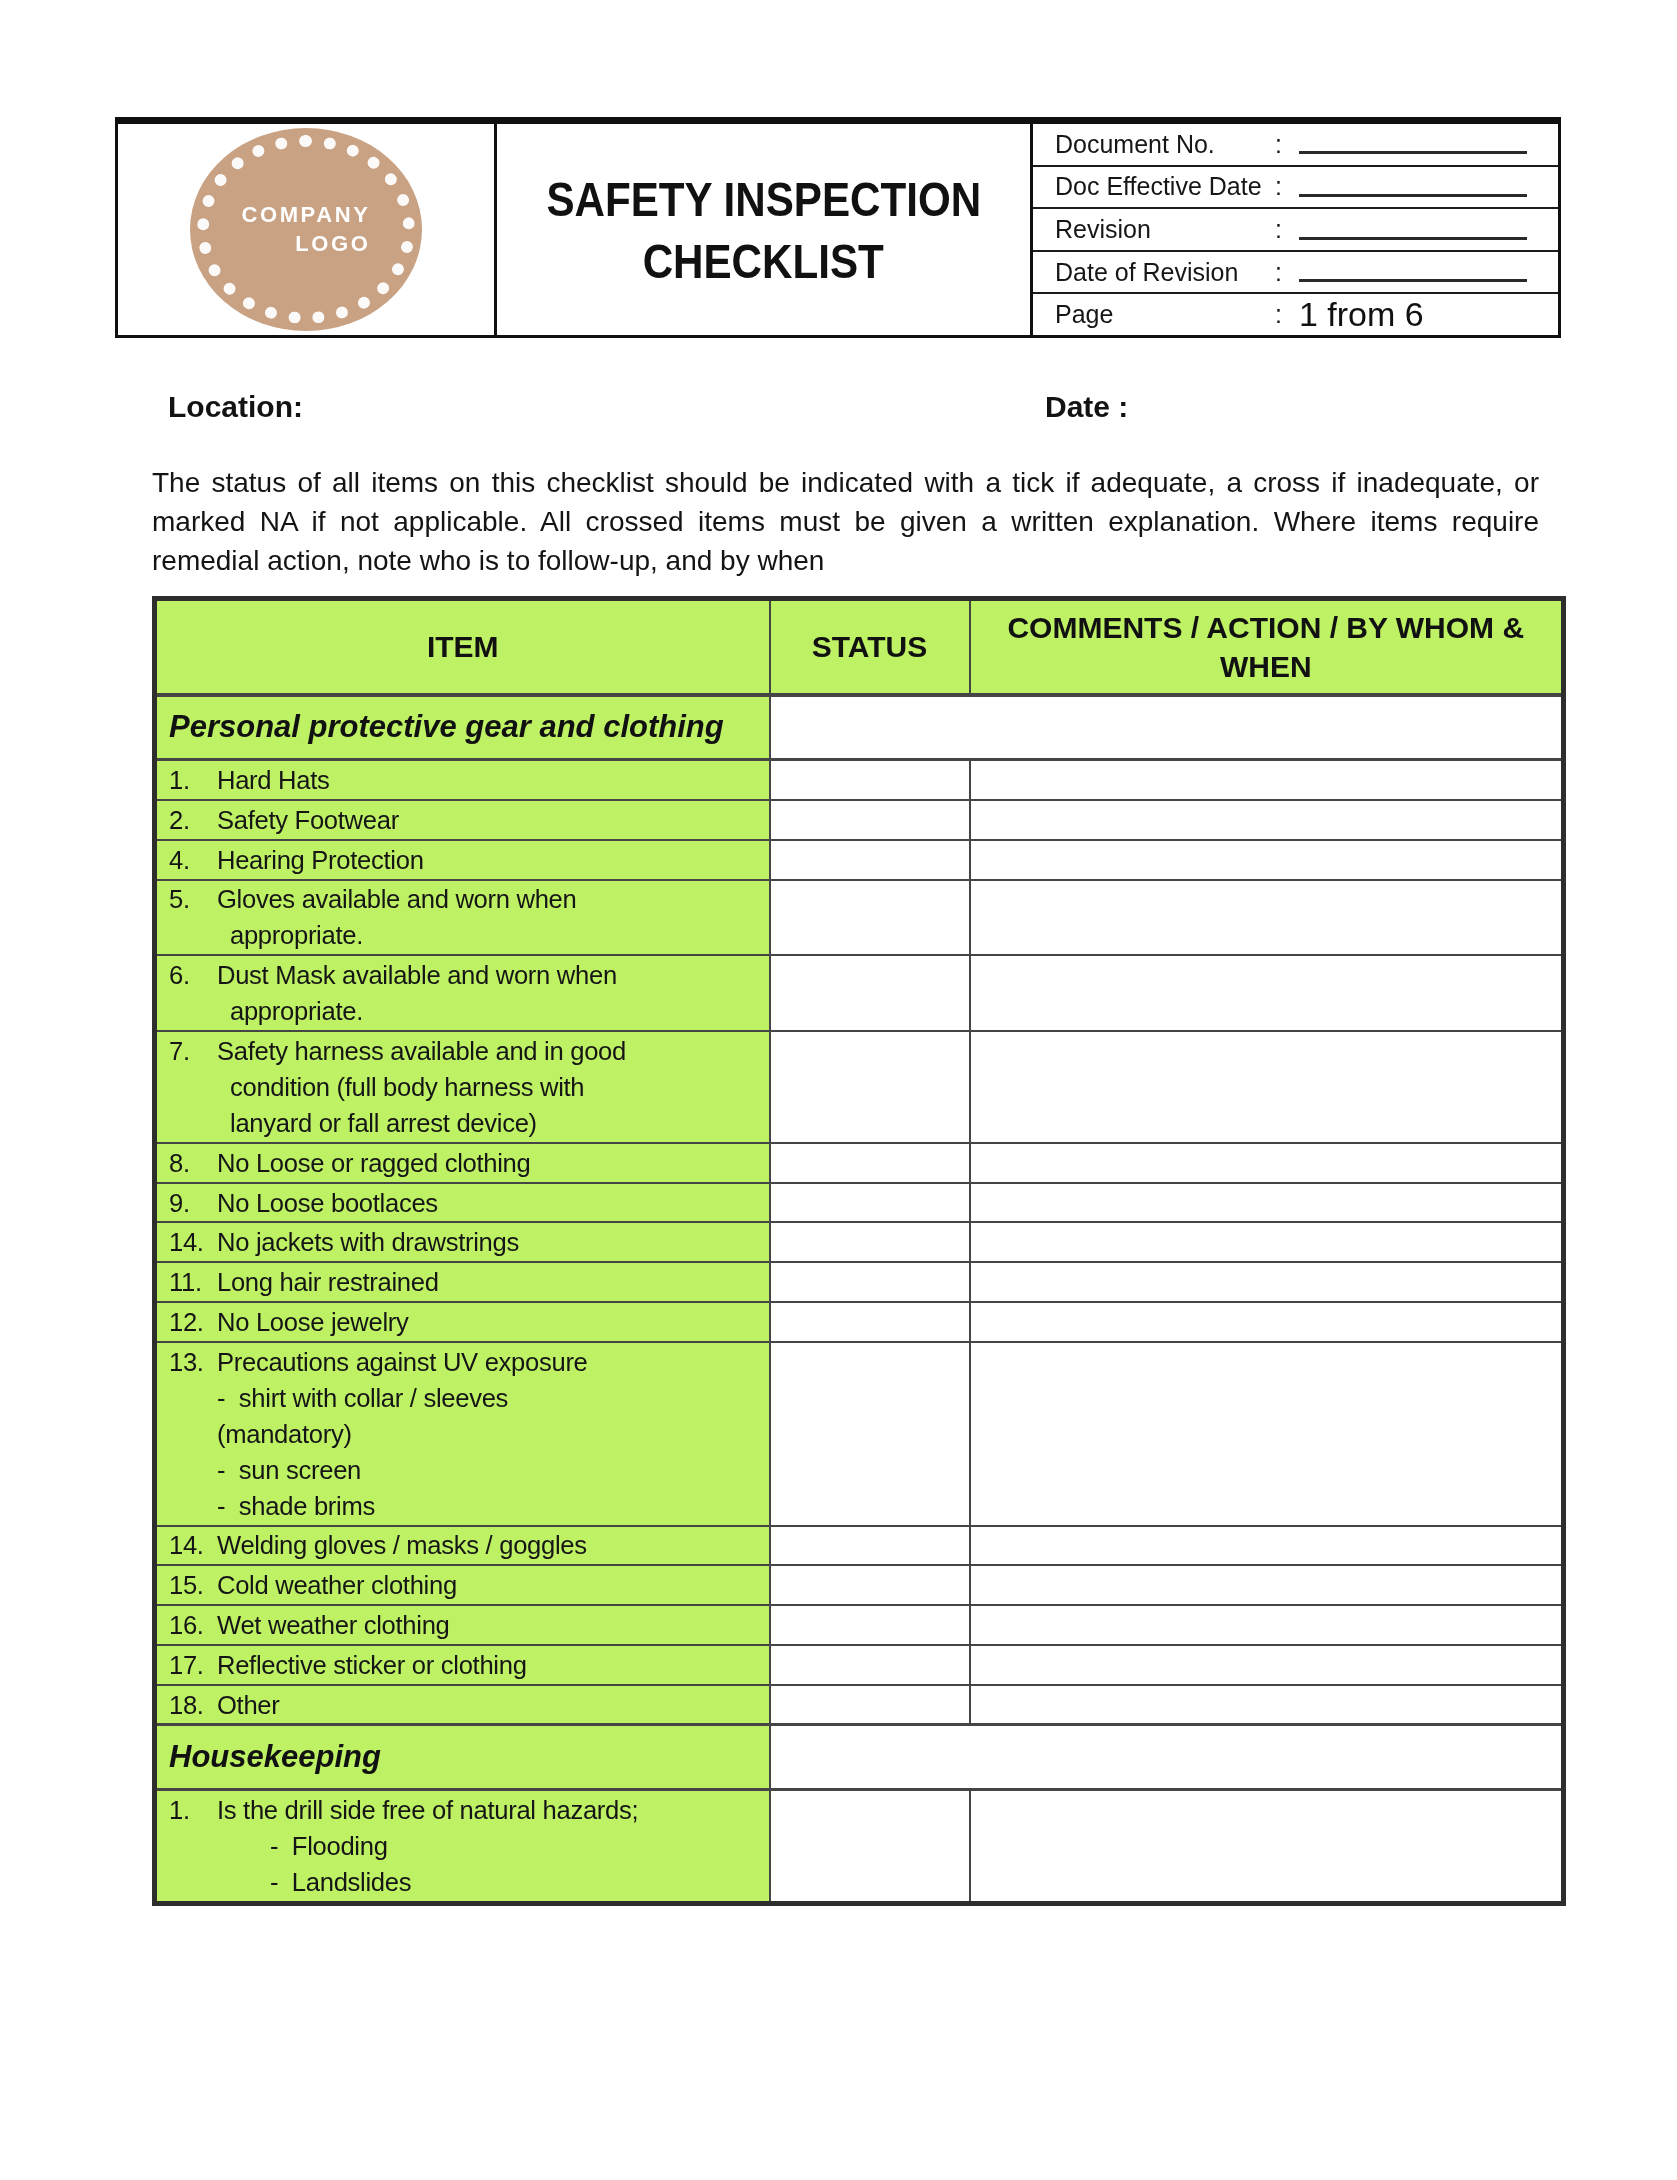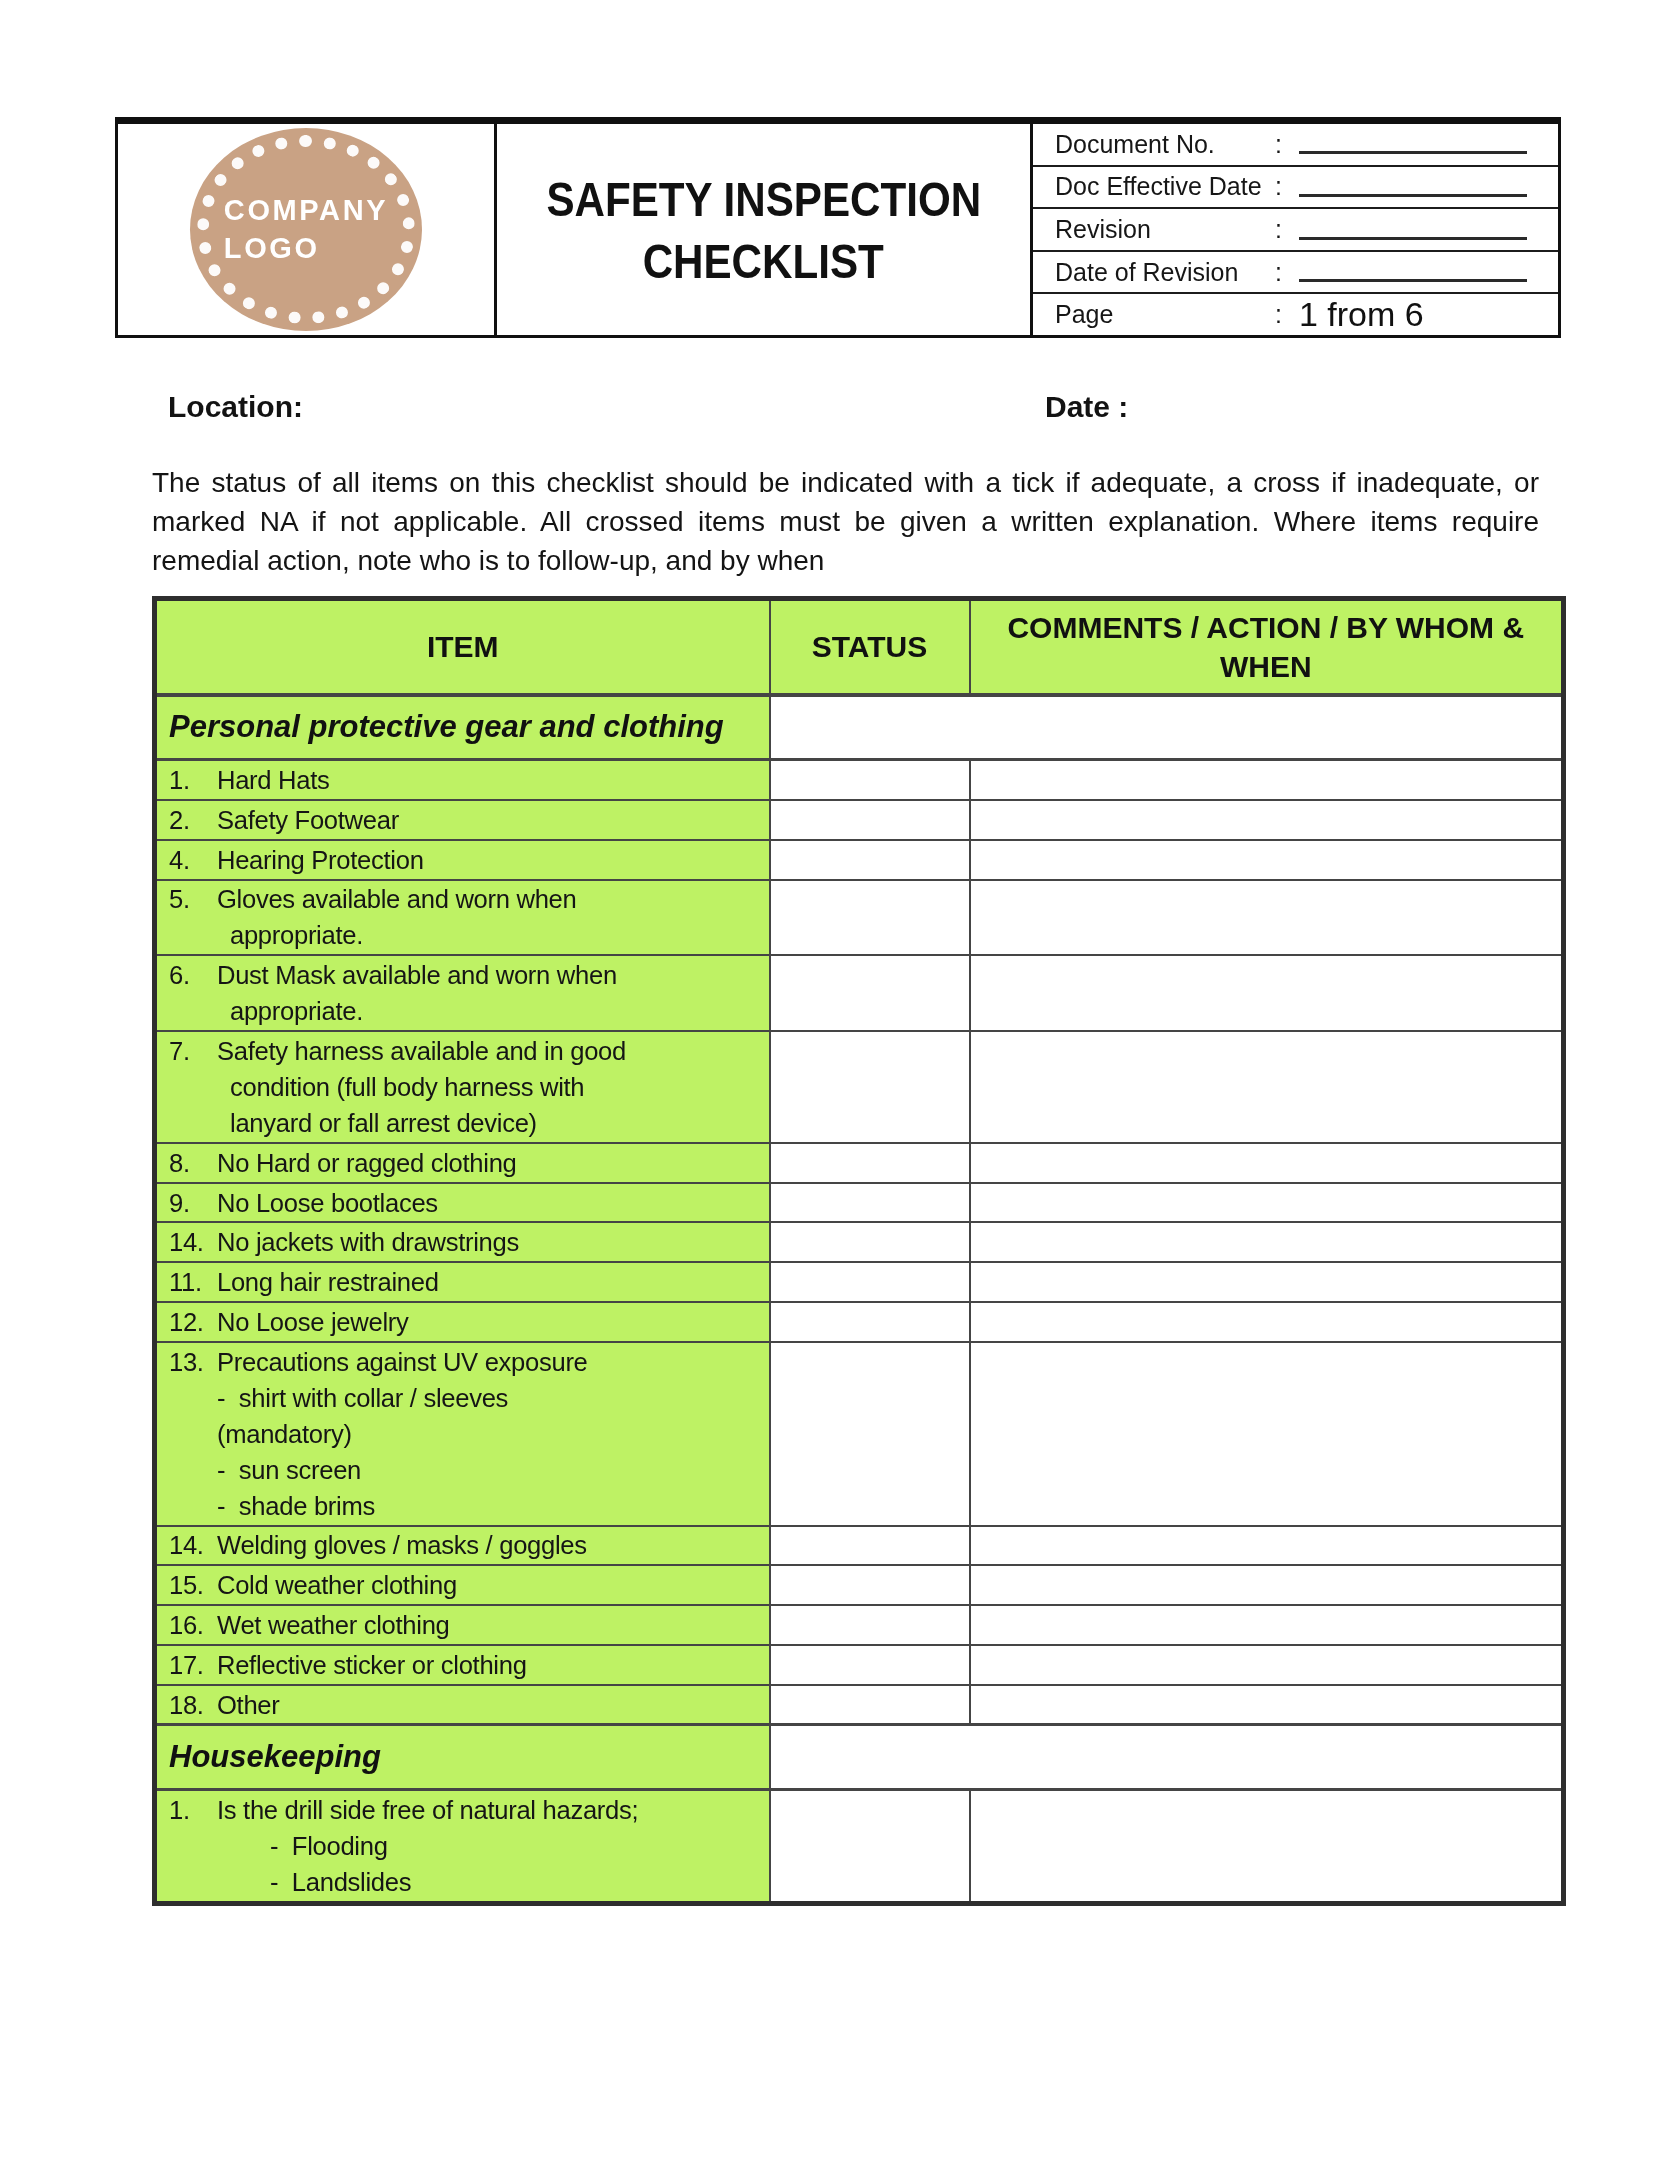--- a/index.html
+++ b/index.html
@@ -37,24 +37,24 @@
   }
   .logo-ring {
     position: absolute; inset: 6.8px;
     border: 12px dotted rgba(255,255,255,0.95);
     border-radius: 50%;
   }
   .logo-text {
     position: relative;
     color: #ffffff;
     font-weight: 800;
-    font-size: 29px;
+    font-size: 22px;
     letter-spacing: 2.6px;
     line-height: 1.3;
-    text-align: left;
+    text-align: right;
     text-transform: uppercase;
   }
   .title-cell {
     border-right: 3.4px solid #101010;
     display: flex; flex-direction: column;
     align-items: center; justify-content: center;
   }
   .title-line {
     font-size: 49px;
     font-weight: 800;
@@ -275,21 +275,21 @@
         <td class="item-cell">
           <div class="item-line"><span class="num">7.</span><span>Safety harness available and in good</span></div>
           <div class="item-line ind2">condition (full body harness with</div>
           <div class="item-line ind2">lanyard or fall arrest device)</div>
         </td>
         <td class="status-cell"></td>
         <td class="comments-cell"></td>
       </tr>
       <tr class="item-row">
         <td class="item-cell">
-          <div class="item-line"><span class="num">8.</span><span>No Hard or ragged clothing</span></div>
+          <div class="item-line"><span class="num">8.</span><span>No Loose or ragged clothing</span></div>
         </td>
         <td class="status-cell"></td>
         <td class="comments-cell"></td>
       </tr>
       <tr class="item-row">
         <td class="item-cell">
           <div class="item-line"><span class="num">9.</span><span>No Loose bootlaces</span></div>
         </td>
         <td class="status-cell"></td>
         <td class="comments-cell"></td>

